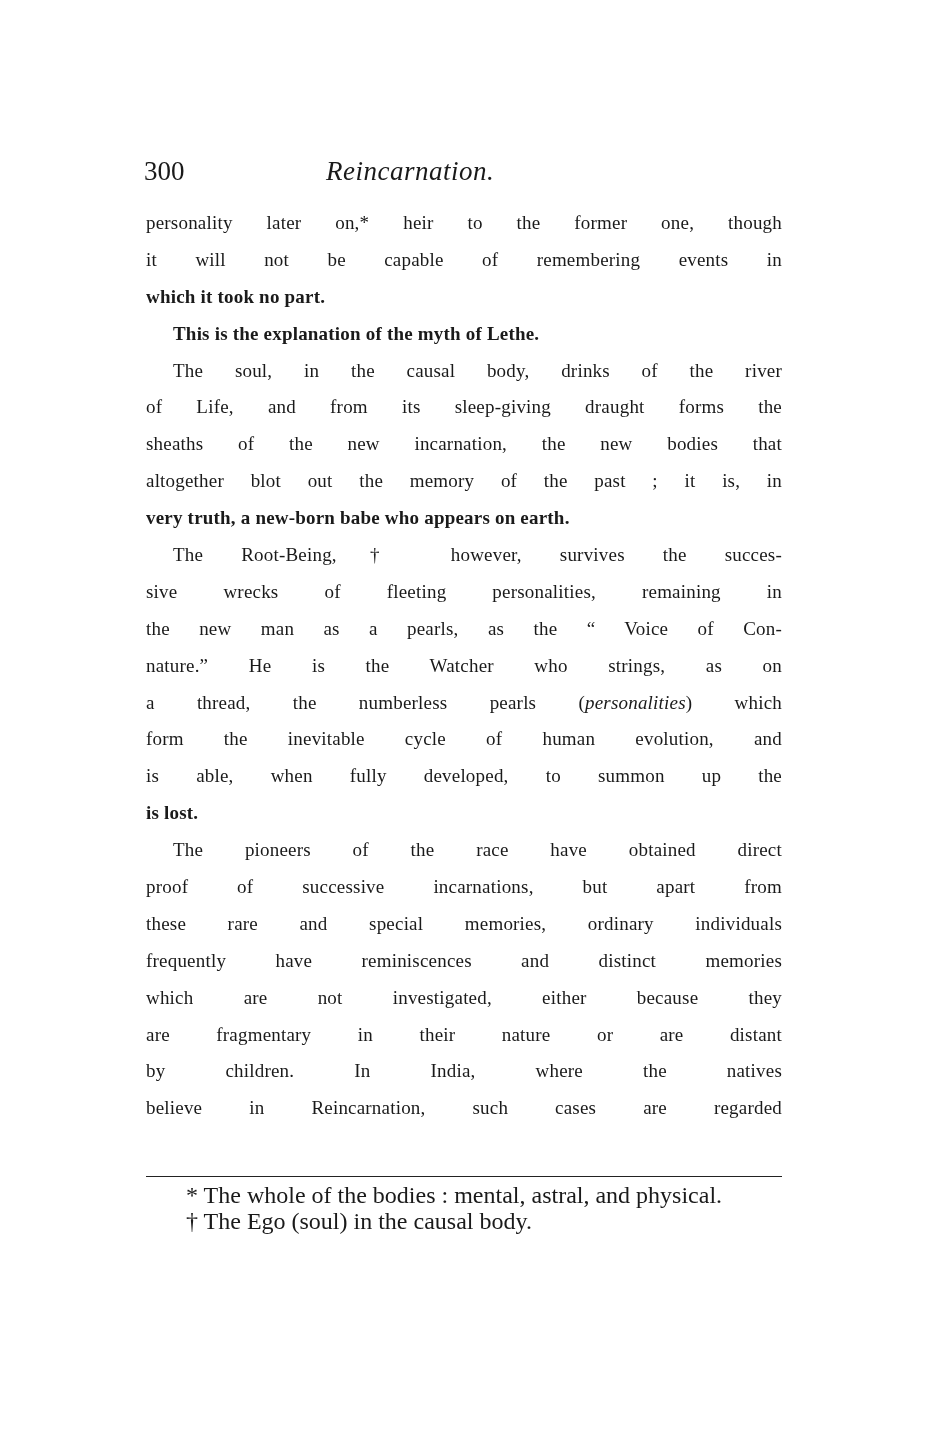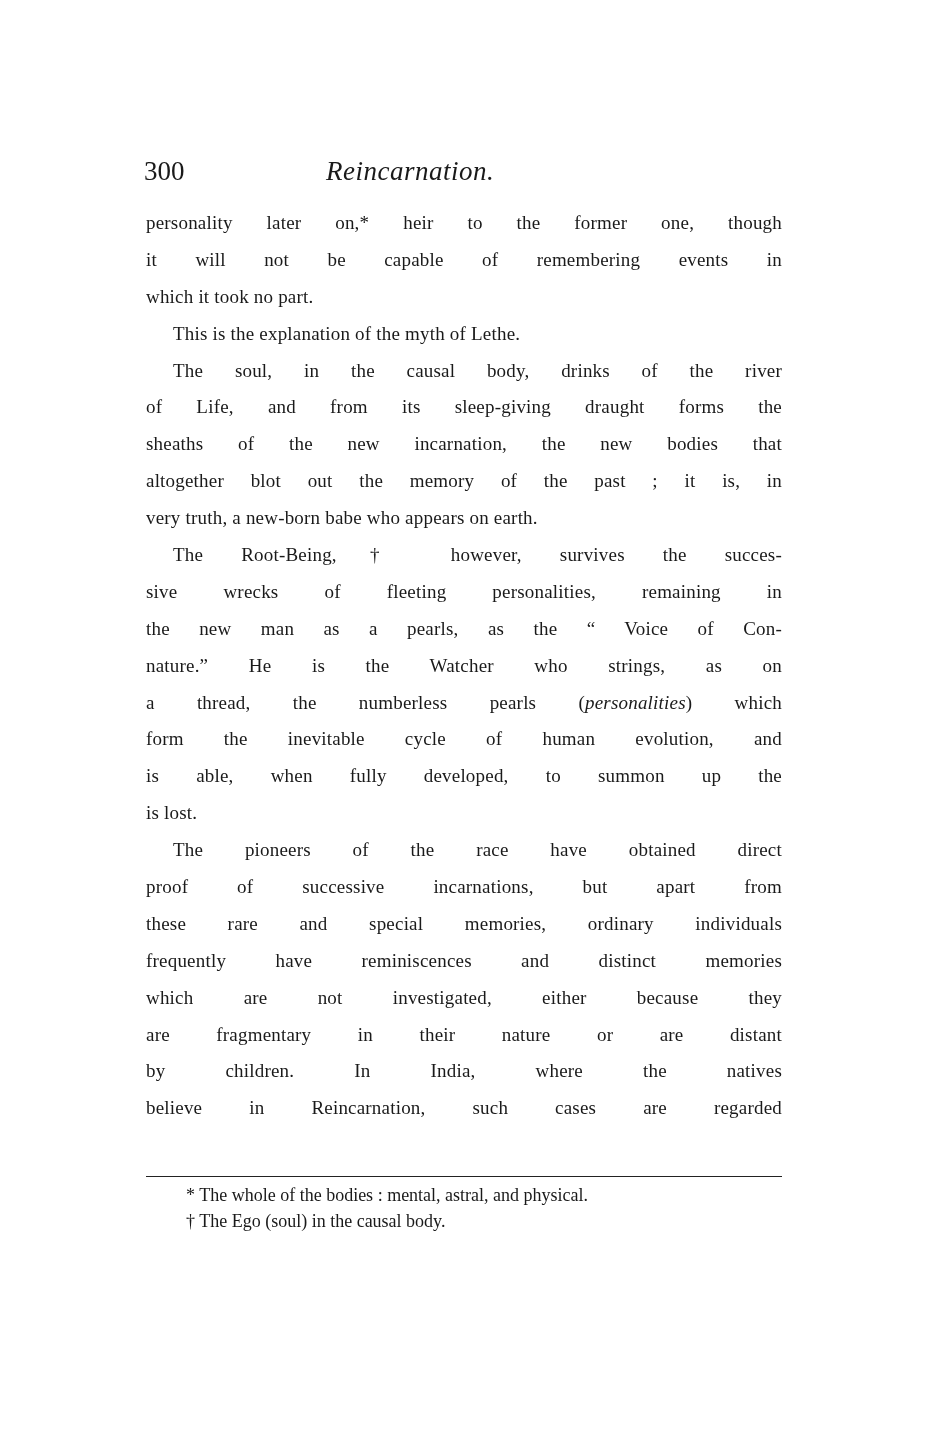--- a/index.html
+++ b/index.html
@@ -21,29 +21,29 @@
   }
   .body-text {
     position: absolute; left: 146px; top: 205px; width: 636px;
   }
   .line {
     display: block; font-size: 19px; line-height: 36.9px; height: 36.9px;
     white-space: nowrap; text-align: justify; text-align-last: justify;
     letter-spacing: 0.2px;
   }
   .line.indent { padding-left: 27px; }
-  .line.last { text-align-last: left; }
+  .line.last { text-align-last: left; font-weight: bold; }
   .line em { font-style: italic; }
   .footnote-rule {
     position: absolute; left: 146px; top: 1176px; width: 636px; height: 0;
     border-top: 1.5px solid #222;
   }
   .footnotes {
     position: absolute; left: 186px; top: 1182px; width: 590px;
-    font-size: 18px; line-height: 26px;
+    font-size: 24px; line-height: 26px;
   }
   .footnote { display: block; white-space: nowrap; }
 </style>
 </head>
 <body>
 
 <div class="page">
 
   <div class="running-head">
     <span class="page-number">300</span>

